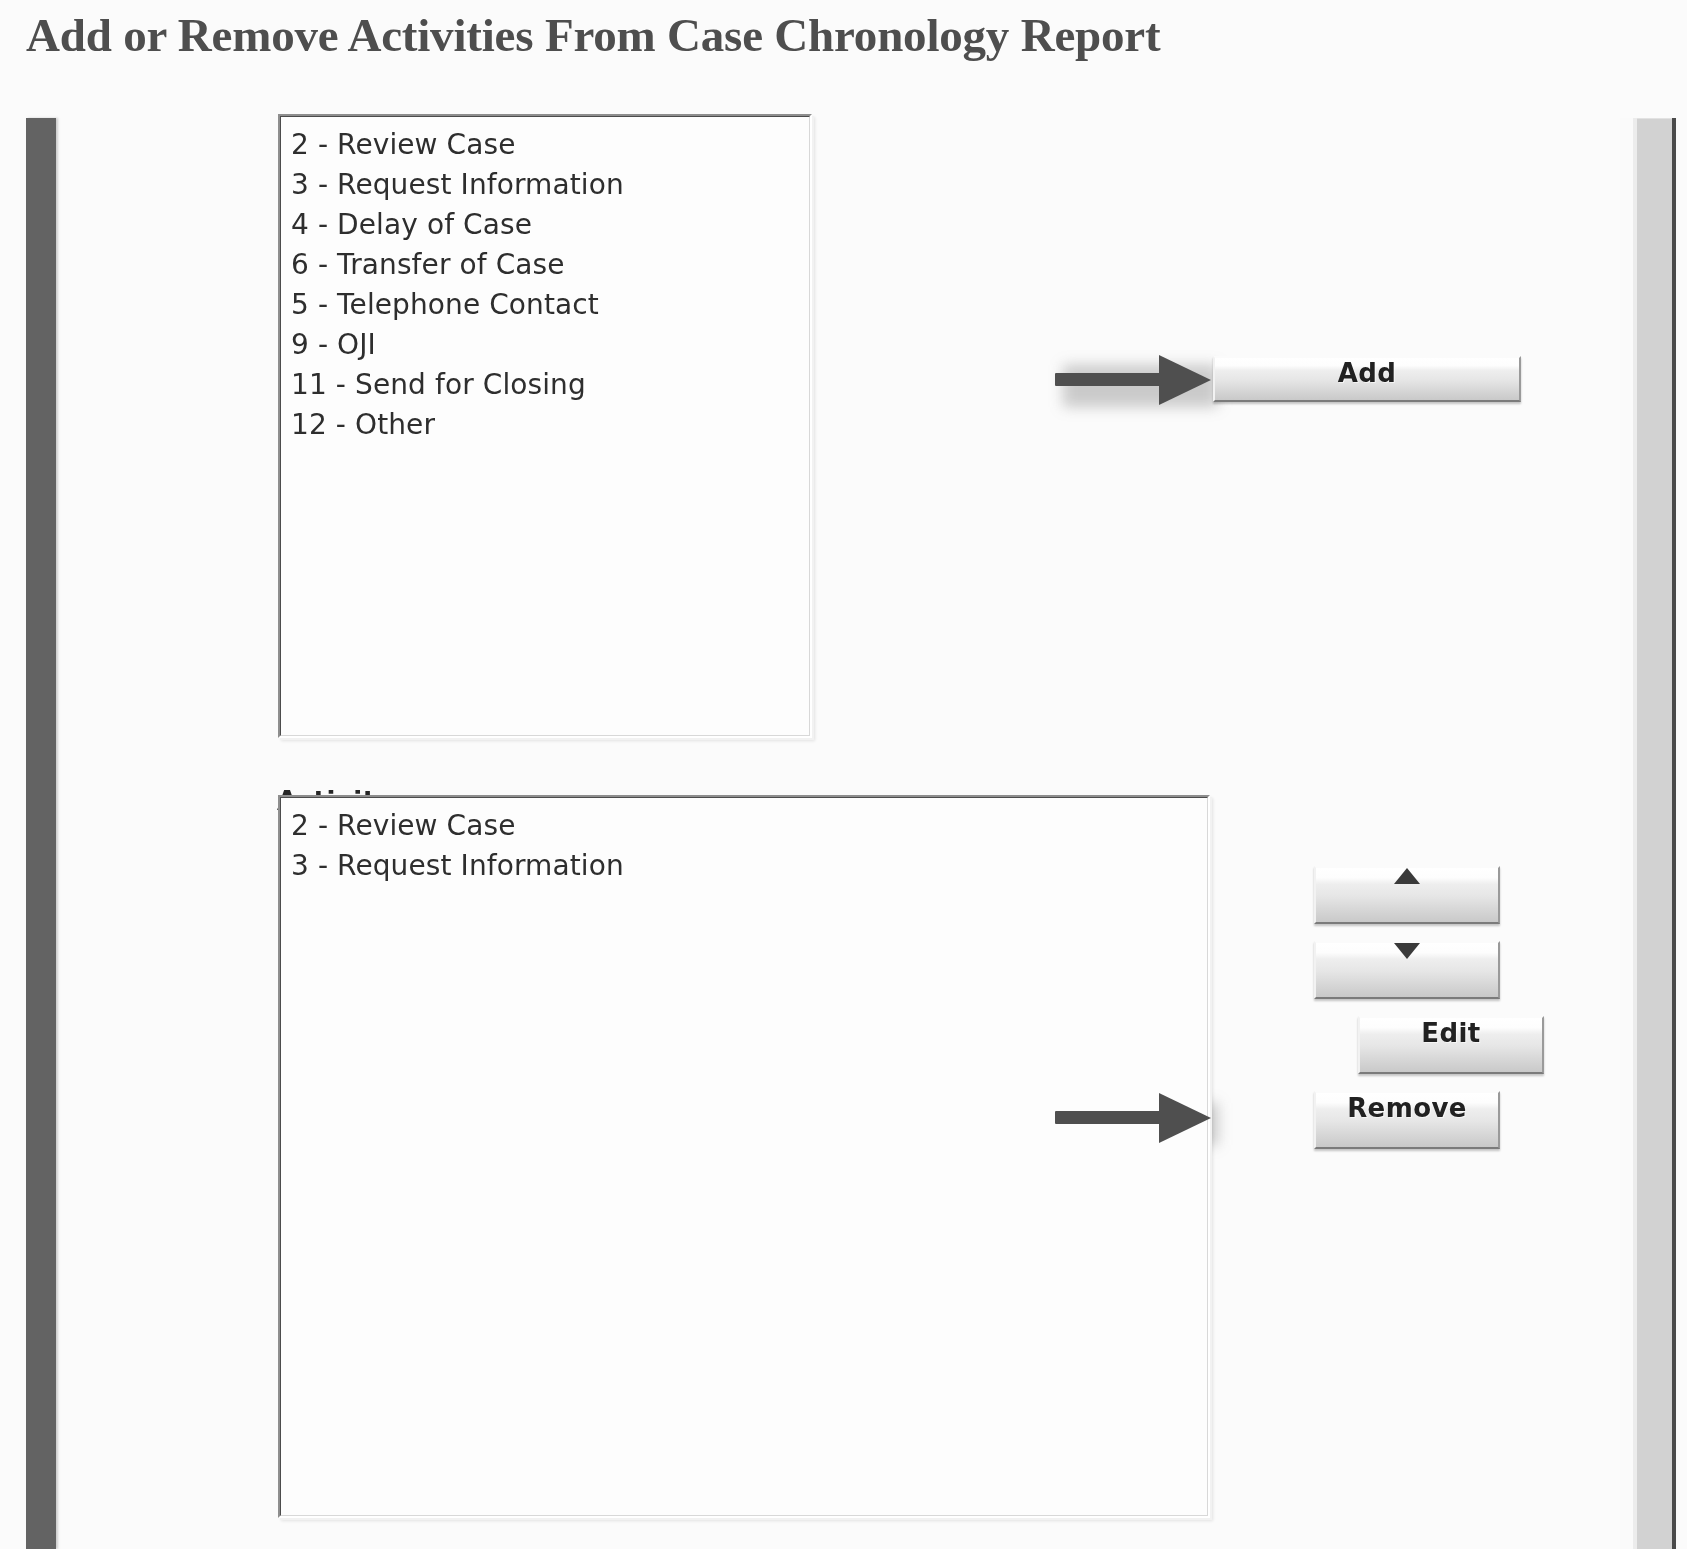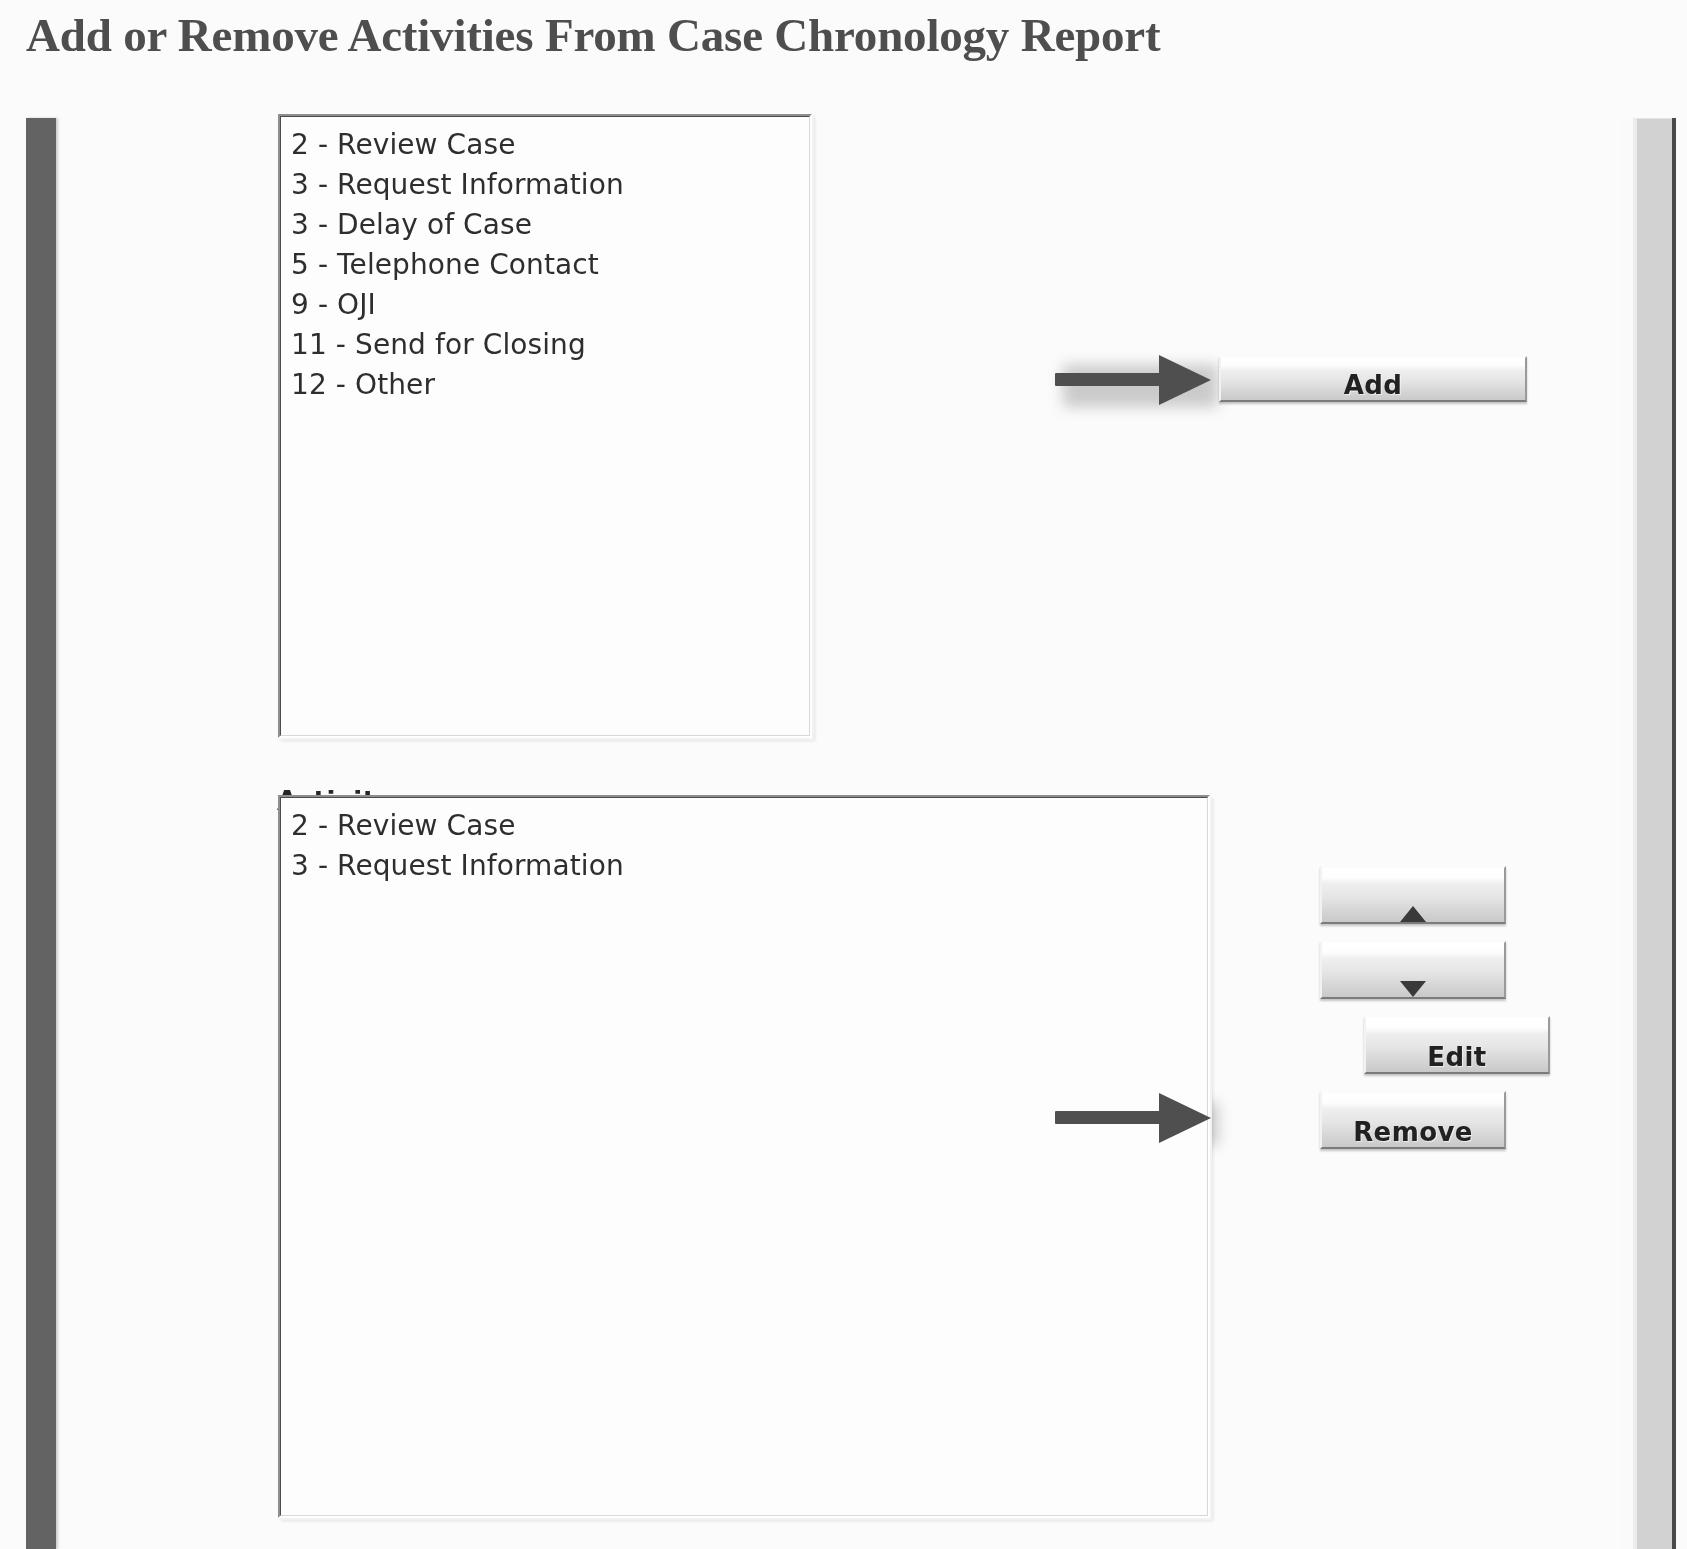--- a/index.html
+++ b/index.html
@@ -112,25 +112,24 @@
   .btn {
     position: absolute;
     border-top: 2px solid #fbfbfb;
     border-left: 2px solid #f2f2f2;
     border-right: 2px solid #9a9a9a;
     border-bottom: 2px solid #7b7b7b;
     background: linear-gradient(to bottom,
                 #ffffff 0%, #fdfdfd 18%, #eeeeee 30%,
                 #e6e6e6 52%, #d6d6d6 78%, #c9c9c9 100%);
     display: flex;
-    align-items: flex-end;
+    align-items: flex-start;
     justify-content: center;
     box-shadow: 0 2px 2px rgba(0,0,0,0.22);
     cursor: default;
-    margin-left: 6px;
   }
   .btn .label {
     font-family: "DejaVu Sans", sans-serif;
     font-weight: bold;
     font-size: 26px;
     color: #212121;
     letter-spacing: 0.4px;
     text-shadow: 1px 1px 0 rgba(255,255,255,0.6);
   }
   .btn .tri-up {
@@ -195,21 +194,22 @@
 <div id="right-rail">
   <div class="track">
     <div class="track-inner"></div>
   </div>
 </div>
 
 <div class="listbox" id="source-listbox">
   <div class="inner">
     <div class="item">2 - Review Case</div>
     <div class="item">3 - Request Information</div>
-    <div class="item">3 - Delay of Case</div>
+    <div class="item">4 - Delay of Case</div>
+    <div class="item">6 - Transfer of Case</div>
     <div class="item">5 - Telephone Contact</div>
     <div class="item">9 - OJI</div>
     <div class="item">11 - Send for Closing</div>
     <div class="item">12 - Other</div>
   </div>
 </div>
 
 <div class="anno-arrow" id="add-arrow">
   <div class="shadow"></div>
   <div class="shaft"></div>

